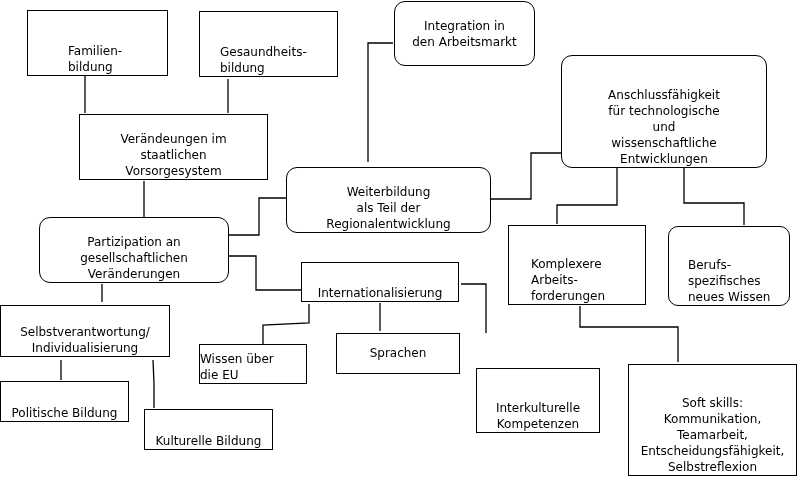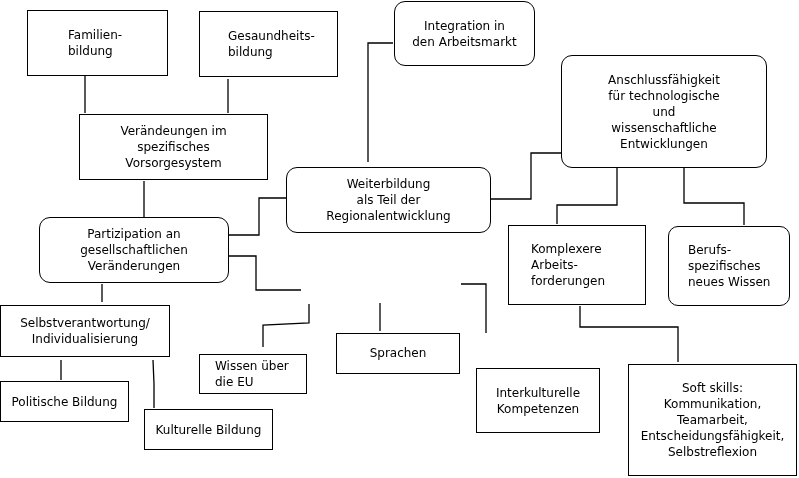--- a/index.html
+++ b/index.html
@@ -1,17 +1,17 @@
 <!DOCTYPE html>
 <html><head>
 <meta charset="utf-8">
 <style>
   html, body { margin: 0; padding: 0; background: #ffffff; }
   #canvas { position: relative; width: 799px; height: 478px; overflow: hidden; background: #fff; font-family: "DejaVu Sans", sans-serif; }
-  .box { position: absolute; box-sizing: border-box; border: 1px solid #000; background: #fff; display: flex; align-items: center; justify-content: center; text-align: center; font-size: 12px; line-height: 16px; color: #000; white-space: pre-line; }
+  .box { position: absolute; box-sizing: border-box; border: 1px solid #000; background: #fff; display: flex; align-items: flex-end; justify-content: center; text-align: center; font-size: 12px; line-height: 16px; color: #000; white-space: pre-line; }
   .box.round { border-radius: 11px; }
   svg#wires { position: absolute; left: 0; top: 0; }
   svg#wires polyline { fill: none; stroke: #000; stroke-width: 1.3; }
 </style>
 </head>
 <body>
 
 <div id="canvas">
   <svg id="wires" width="799" height="478">
     <polyline points="85,76 85,113"></polyline>
@@ -29,65 +29,68 @@
     <polyline points="461,284 486,284 486,333"></polyline>
     <polyline points="580,306 580,327 678,327 678,362"></polyline>
     <polyline points="61,360 61,380"></polyline>
     <polyline points="153,360 154,384 154,408"></polyline>
   </svg>
 
   <div class="box" style="left:27px;top:10px;width:141px;height:66px;justify-content:flex-start;padding-left:40px;text-align:left;">
     <span>Familien-
 bildung</span>
   </div>
-  <div class="box" style="left:199px;top:11px;width:139px;height:66px;justify-content:flex-start;padding-left:28px;text-align:left;">
+  <div class="box" style="left:199px;top:11px;width:139px;height:66px;justify-content:flex-start;padding-left:20px;text-align:left;">
     <span>Gesaundheits-
 bildung</span>
   </div>
   <div class="box round" style="left:394px;top:1px;width:141px;height:65px;align-items:flex-start;padding-top:16px;">
     <span>Integration in
 den Arbeitsmarkt</span>
   </div>
   <div class="box round" style="left:561px;top:55px;width:206px;height:113px;">
     <span>Anschlussfähigkeit
 für technologische
 und
 wissenschaftliche
 Entwicklungen</span>
   </div>
   <div class="box" style="left:79px;top:114px;width:189px;height:66px;">
     <span>Verändeungen im
-spezifisches
+staatlichen
 Vorsorgesystem</span>
   </div>
   <div class="box round" style="left:286px;top:167px;width:205px;height:66px;">
     <span>Weiterbildung
 als Teil der
 Regionalentwicklung</span>
   </div>
   <div class="box round" style="left:29px;top:217px;width:190px;height:66px;margin-left:10px;">
     <span>Partizipation an
 gesellschaftlichen
 Veränderungen</span>
+  </div>
+  <div class="box" style="left:301px;top:262px;width:158px;height:40px;">
+    <span>Internationalisierung</span>
   </div>
   <div class="box" style="left:508px;top:225px;width:138px;height:80px;justify-content:flex-start;padding-left:22px;text-align:left;">
     <span>Komplexere
 Arbeits-
 forderungen</span>
   </div>
   <div class="box" style="left:668px;top:226px;width:122px;height:80px;justify-content:flex-start;padding-left:19px;text-align:left;border-radius:10px;">
     <span>Berufs-
 spezifisches
 neues Wissen</span>
   </div>
   <div class="box" style="left:0px;top:305px;width:170px;height:52px;">
     <span>Selbstverantwortung/
 Individualisierung</span>
   </div>
-  <div class="box" style="left:199px;top:354px;width:108px;height:40px;justify-content:flex-start;padding-left:15px;text-align:left;">
+  <div class="box" style="left:199px;top:344px;width:108px;height:40px;justify-content:flex-start;text-align:left;">
     <span>Wissen über
 die EU</span>
   </div>
   <div class="box" style="left:336px;top:333px;width:124px;height:41px;align-items:flex-start;padding-top:11px;">
     <span>Sprachen</span>
   </div>
   <div class="box" style="left:476px;top:333px;width:124px;height:65px;margin-top:35px;">
     <span>Interkulturelle
 Kompetenzen</span>
   </div>

